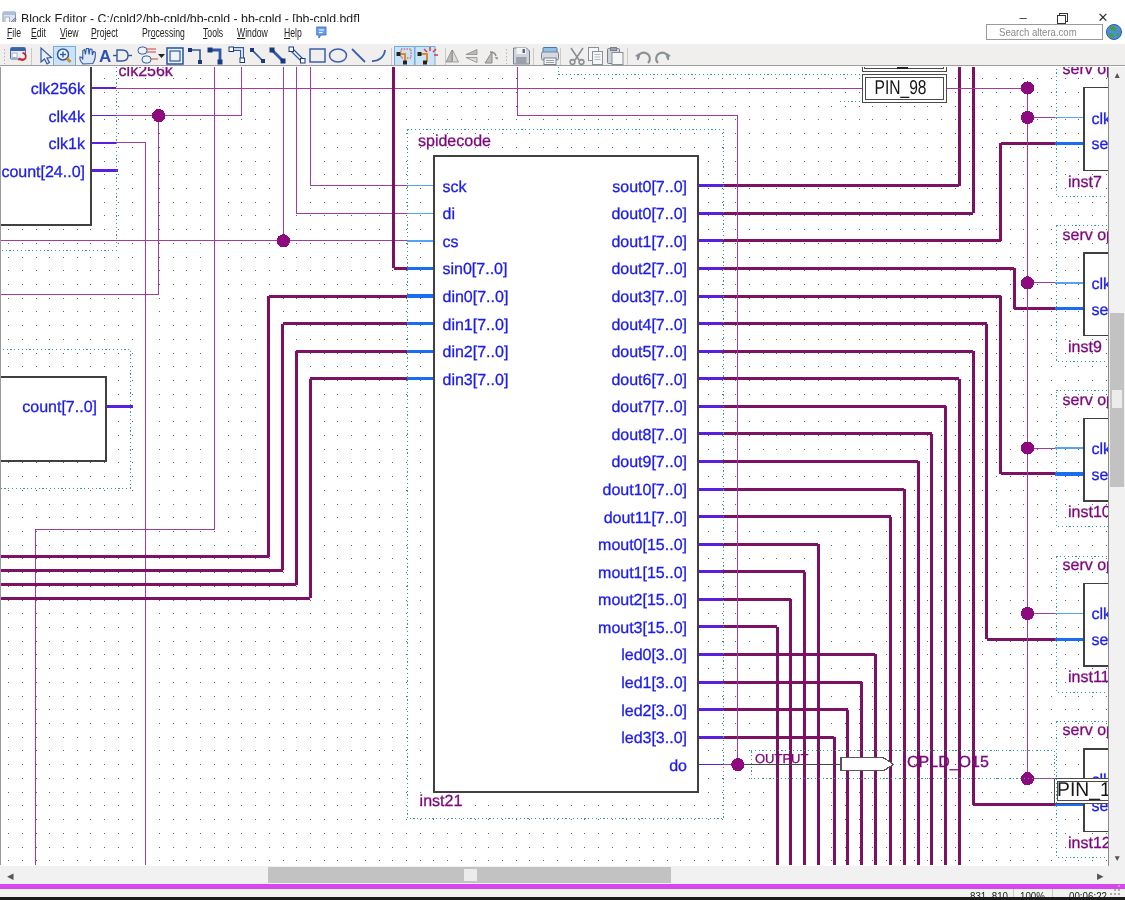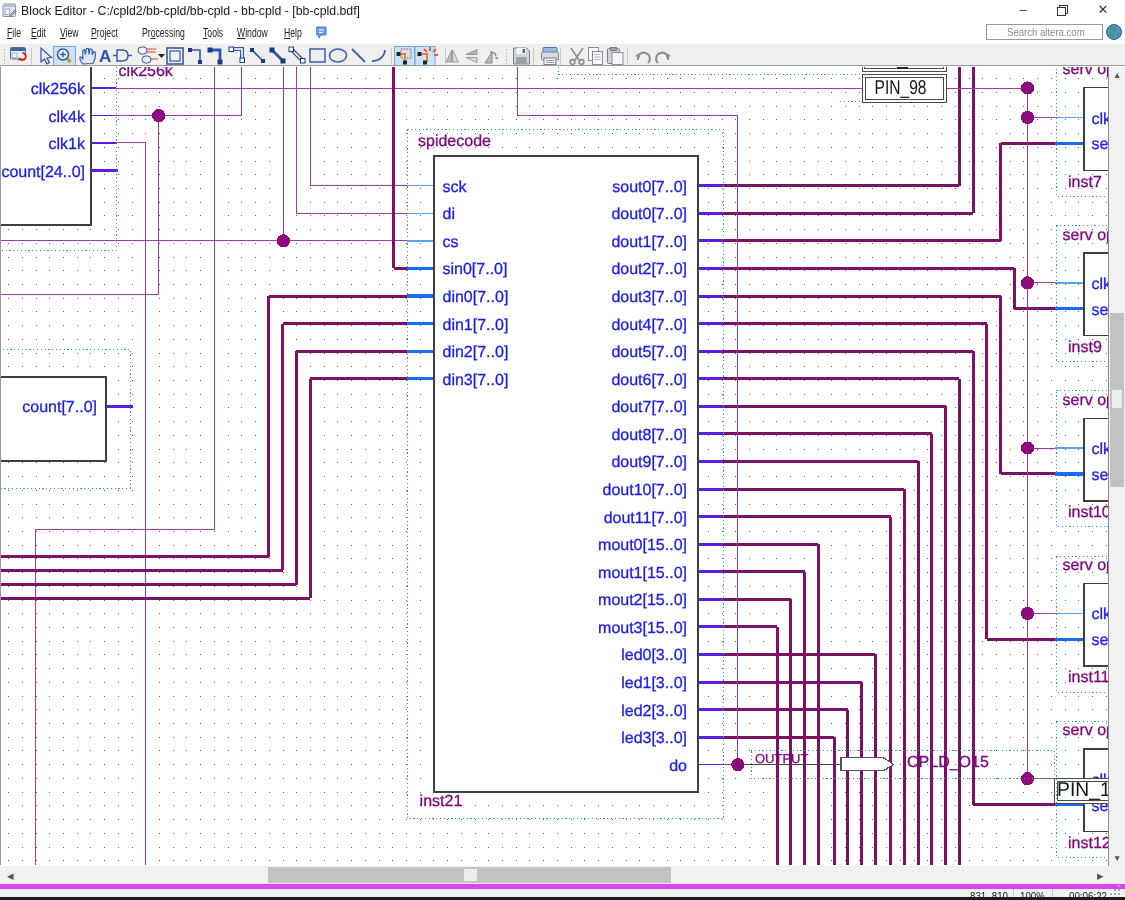--- a/index.html
+++ b/index.html
@@ -1,21 +1,21 @@
 <!DOCTYPE html>
 <html><head><meta charset="utf-8"><style>
 *{margin:0;padding:0;box-sizing:border-box}
 body{width:1125px;height:900px;font-family:"Liberation Sans",sans-serif;overflow:hidden;background:#fff;position:relative}
-.titlebar{position:absolute;left:0;top:0;width:1125px;height:22px;background:#ffffff;font-size:12px;color:#1a1a1a}
+.titlebar{position:absolute;left:0;top:8px;width:1125px;height:22px;background:#ffffff;font-size:12px;color:#1a1a1a}
 .title-ic{position:absolute;left:2px;top:3px;width:15px;height:15px}
 .title-tx{position:absolute;left:21px;top:4px;transform-origin:0 0;white-space:nowrap;font-size:12.3px}
 .winbtn{position:absolute;top:0;width:34px;height:22px;text-align:center;color:#333;font-size:13px;line-height:20px}
 .menubar{position:absolute;left:0;top:22px;width:1032px;height:20px;background:#fff;font-size:12.5px;color:#222}
 .mi{position:absolute;top:4px;transform:scaleX(0.72);transform-origin:0 0;white-space:nowrap;font-size:12px}
-.searchbox{position:absolute;left:986px;top:24px;width:117px;height:16px;border:1px solid #9a9a9a;background:#fff;font-size:11px;color:#8a8a8a;line-height:14px;padding-left:20px}
+.searchbox{position:absolute;left:986px;top:24px;width:117px;height:16px;border:1px solid #9a9a9a;background:#fff;font-size:11px;color:#8a8a8a;line-height:14px;padding-left:12px}
 .searchbox span{display:inline-block;transform:scaleX(0.87);transform-origin:0 0}
 .toolbar{position:absolute;left:0;top:44px;width:1125px;height:22px;background:#f0efed;border-bottom:1px solid #9d9d9d}
 .canvas{position:absolute;left:0;top:67px;width:1108px;height:798px;overflow:hidden}
 .vsb{position:absolute;left:1108px;top:67px;width:17px;height:799px;background:#f1f1f1;border-left:1px solid #8a8a8a}
 .hsb{position:absolute;left:0;top:866px;width:1108px;height:18px;background:#f1f1f1}
 .corner{position:absolute;left:1108px;top:866px;width:17px;height:18px;background:#f1f1f1}
 .status{position:absolute;left:0;top:884px;width:1125px;height:13px;background:#f2f2f2;border-top:5px solid #d946ef;font-size:11.5px;color:#1a1a1a}
 .blackbar{position:absolute;left:0;top:897px;width:1125px;height:3px;background:#1b1b1b}
 .arr{color:#555;font-size:8.5px;position:absolute;font-family:"Liberation Sans",sans-serif}
 </style></head><body>

